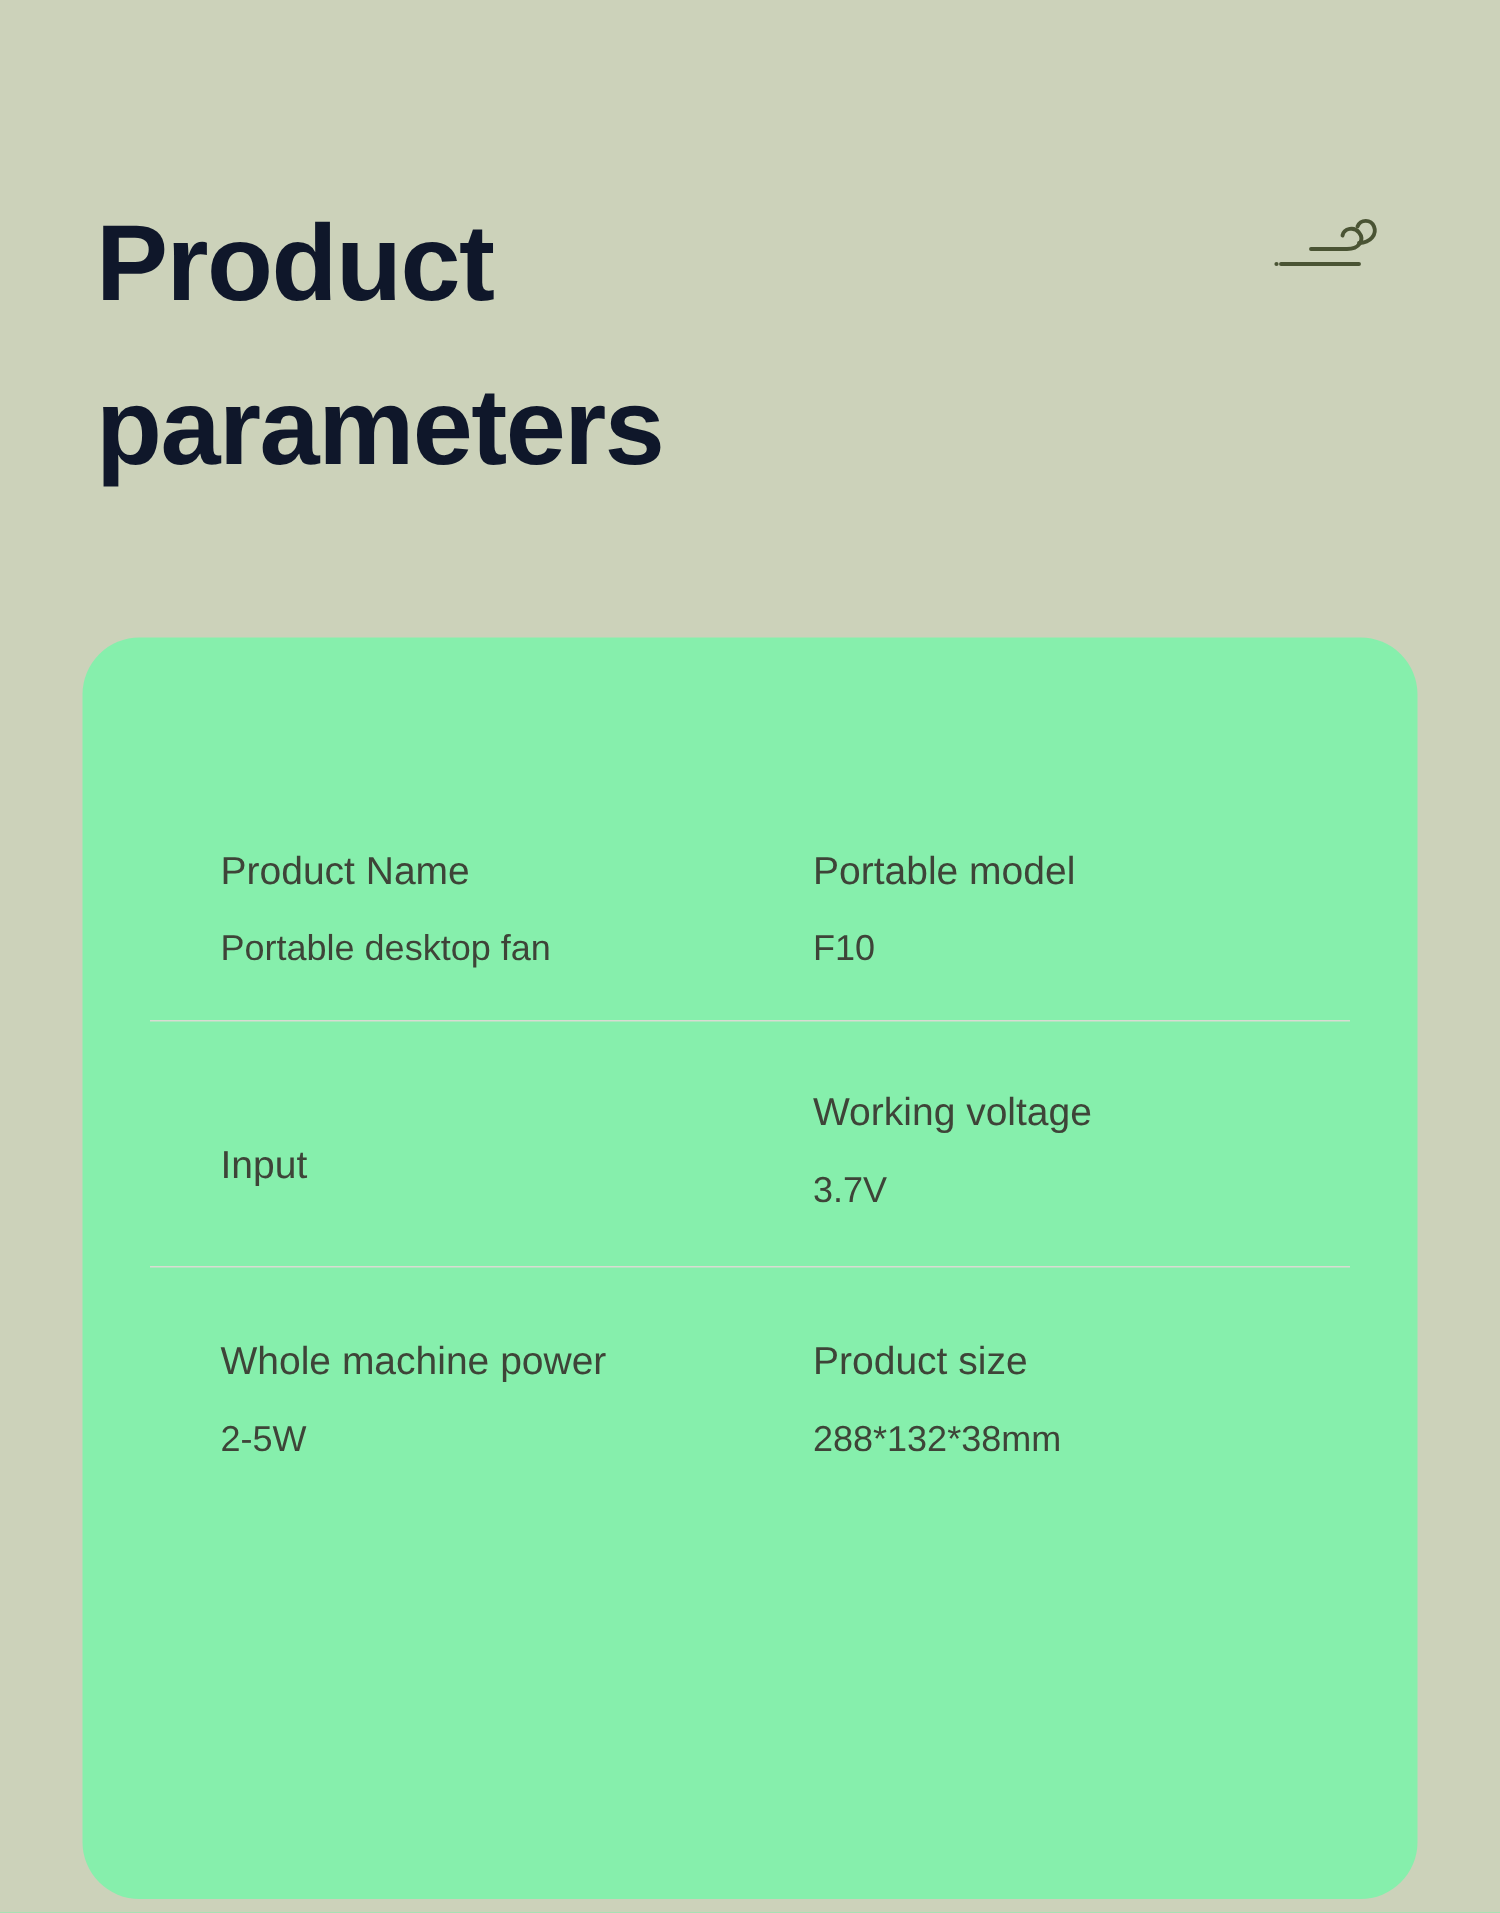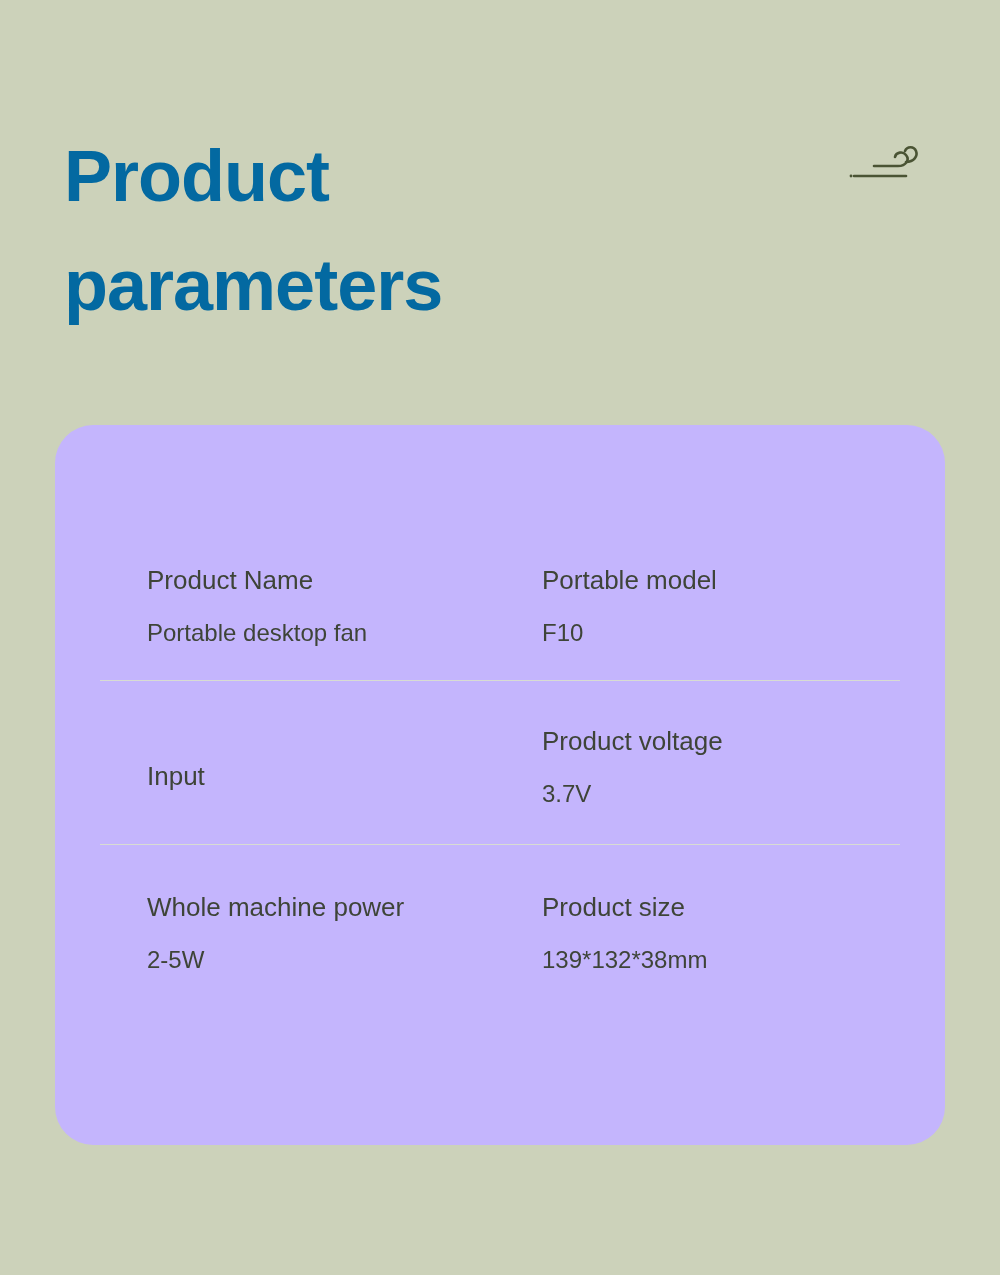--- a/index.html
+++ b/index.html
@@ -17,43 +17,43 @@
     position: relative;
     width: 1000px;
     height: 1275px;
     box-sizing: border-box;
   }
   .heading {
     position: absolute;
     left: 64px;
     top: 122px;
     width: 620px;
-    color: #0369a1;
+    color: #0f172a;
     font-weight: bold;
     font-size: 72px;
     line-height: 1.52;
     letter-spacing: -1px;
   }
   .heading .line {
     display: block;
   }
   .wind-icon {
     position: absolute;
     right: 72px;
     top: 136px;
     width: 80px;
     height: 56px;
   }
   .card {
     position: absolute;
     left: 55px;
     top: 425px;
     width: 890px;
-    height: 720px;
-    background: #c4b5fd;
+    height: 841px;
+    background: #86efac;
     border-radius: 38px;
     box-sizing: border-box;
   }
   .spec-table {
     position: absolute;
     left: 45px;
     right: 45px;
     top: 115px;
   }
   .spec-row {
@@ -118,32 +118,32 @@
           <div class="spec-label">Portable model</div>
           <div class="spec-value">F10</div>
         </div>
       </div>
 
       <div class="spec-row row-1">
         <div class="spec-cell">
           <div class="spec-label">Input</div>
         </div>
         <div class="spec-cell right">
-          <div class="spec-label">Product voltage</div>
+          <div class="spec-label">Working voltage</div>
           <div class="spec-value">3.7V</div>
         </div>
       </div>
 
       <div class="spec-row row-2">
         <div class="spec-cell">
           <div class="spec-label">Whole machine power</div>
           <div class="spec-value">2-5W</div>
         </div>
         <div class="spec-cell right">
           <div class="spec-label">Product size</div>
-          <div class="spec-value">139*132*38mm</div>
+          <div class="spec-value">288*132*38mm</div>
         </div>
       </div>
 
     </div>
   </div>
 
 </div>
 
 </body></html>

